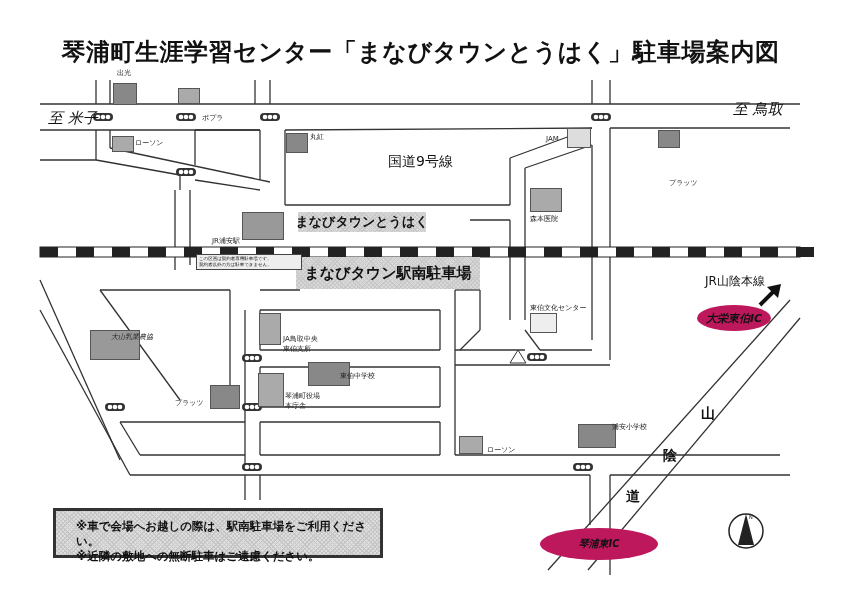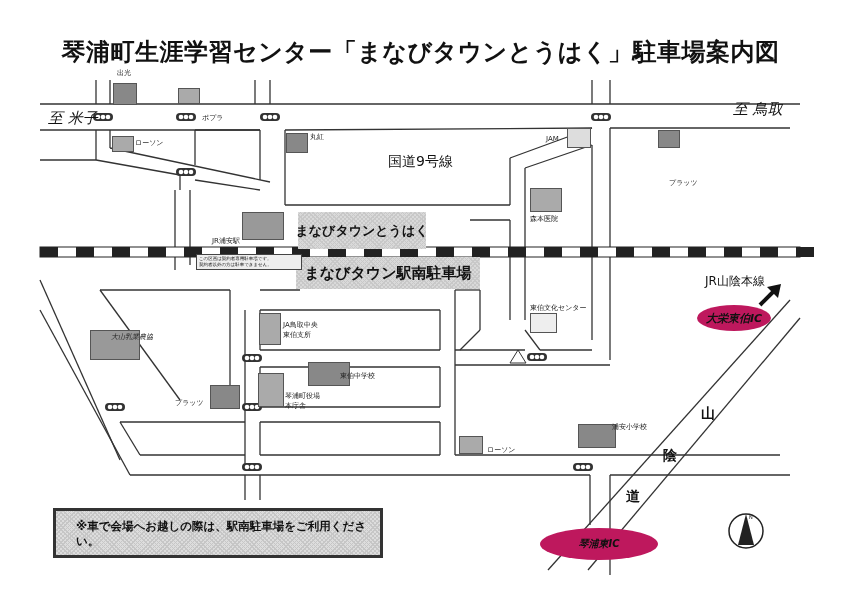--- a/index.html
+++ b/index.html
@@ -212,21 +212,21 @@
 </svg>
 
 <div class="lbl-lg" style="left:48px;top:109px;">至 米子</div>
 <div class="lbl-lg" style="left:733px;top:100px;">至 鳥取</div>
 <div class="lbl-md" style="left:388px;top:109px;font-size:14px;">国道9号線</div>
 <div class="lbl-md" style="left:705px;top:229px;font-size:12px;">JR山陰本線</div>
 <div class="road-char" style="left:701px;top:405px;">山</div>
 <div class="road-char" style="left:663px;top:447px;">陰</div>
 <div class="road-char" style="left:626px;top:488px;">道</div>
 
-<div class="venue" style="left:298px;top:212px;width:128px;height:37px;font-size:13px;">まなびタウンとうはく</div>
+<div class="venue" style="left:298px;top:212px;width:128px;height:20px;font-size:13px;">まなびタウンとうはく</div>
 <div class="venue" style="left:296px;top:257px;width:184px;height:32px;font-size:15px;">まなびタウン駅南駐車場</div>
 <div class="notice-small">
   <div>この区画は契約者専用駐車場です。</div>
   <div>契約者以外の方は駐車できません。</div>
 </div>
 
 <div class="bldg" style="left:113px;top:83px;width:22px;height:20px;background:#888;"></div>
 <div class="bldg" style="left:178px;top:88px;width:20px;height:14px;background:#aaa;"></div>
 <div class="bldg" style="left:112px;top:136px;width:20px;height:14px;background:#aaa;"></div>
 <div class="bldg" style="left:286px;top:133px;width:20px;height:18px;background:#888;"></div>
@@ -246,33 +246,34 @@
 <div class="lbl" style="left:117px;top:68px;">出光</div>
 <div class="lbl" style="left:202px;top:94px;margin-top:19px;">ポプラ</div>
 <div class="lbl" style="left:135px;top:138px;">ローソン</div>
 <div class="lbl" style="left:310px;top:132px;">丸紅</div>
 <div class="lbl" style="left:546px;top:135px;">JAM</div>
 <div class="lbl" style="left:669px;top:148px;margin-top:30px;">プラッツ</div>
 <div class="lbl" style="left:212px;top:236px;">JR浦安駅</div>
 <div class="lbl" style="left:530px;top:214px;">森本医院</div>
 <div class="lbl" style="left:530px;top:303px;">東伯文化センター</div>
 <div class="lbl" style="left:111px;top:332px;font-style:italic;">大山乳業農協</div>
-<div class="lbl" style="left:283px;top:320px;line-height:10px;">
+<div class="lbl" style="left:283px;top:334px;line-height:10px;">
   <div>JA鳥取中央</div>
   <div>東伯支所</div>
 </div>
 <div class="lbl" style="left:175px;top:398px;">プラッツ</div>
 <div class="lbl" style="left:340px;top:371px;">東伯中学校</div>
 <div class="lbl" style="left:285px;top:391px;line-height:10px;">
   <div>琴浦町役場</div>
   <div>本庁舎</div>
 </div>
 <div class="lbl" style="left:487px;top:445px;">ローソン</div>
 <div class="lbl" style="left:612px;top:422px;">浦安小学校</div>
 
 <div class="ic" style="left:697px;top:305px;width:74px;height:26px;font-size:11px;">大栄東伯IC</div>
 <div class="ic" style="left:540px;top:528px;width:118px;height:32px;font-size:10px;">琴浦東IC</div>
 
 <div class="lbl" style="left:749px;top:514px;font-size:5px;">N</div>
 
 <div class="bottom-note">
   <div>※車で会場へお越しの際は、駅南駐車場をご利用ください。</div>
+  <div>※近隣の敷地への無断駐車はご遠慮ください。</div>
 </div>
 
 </body></html>

